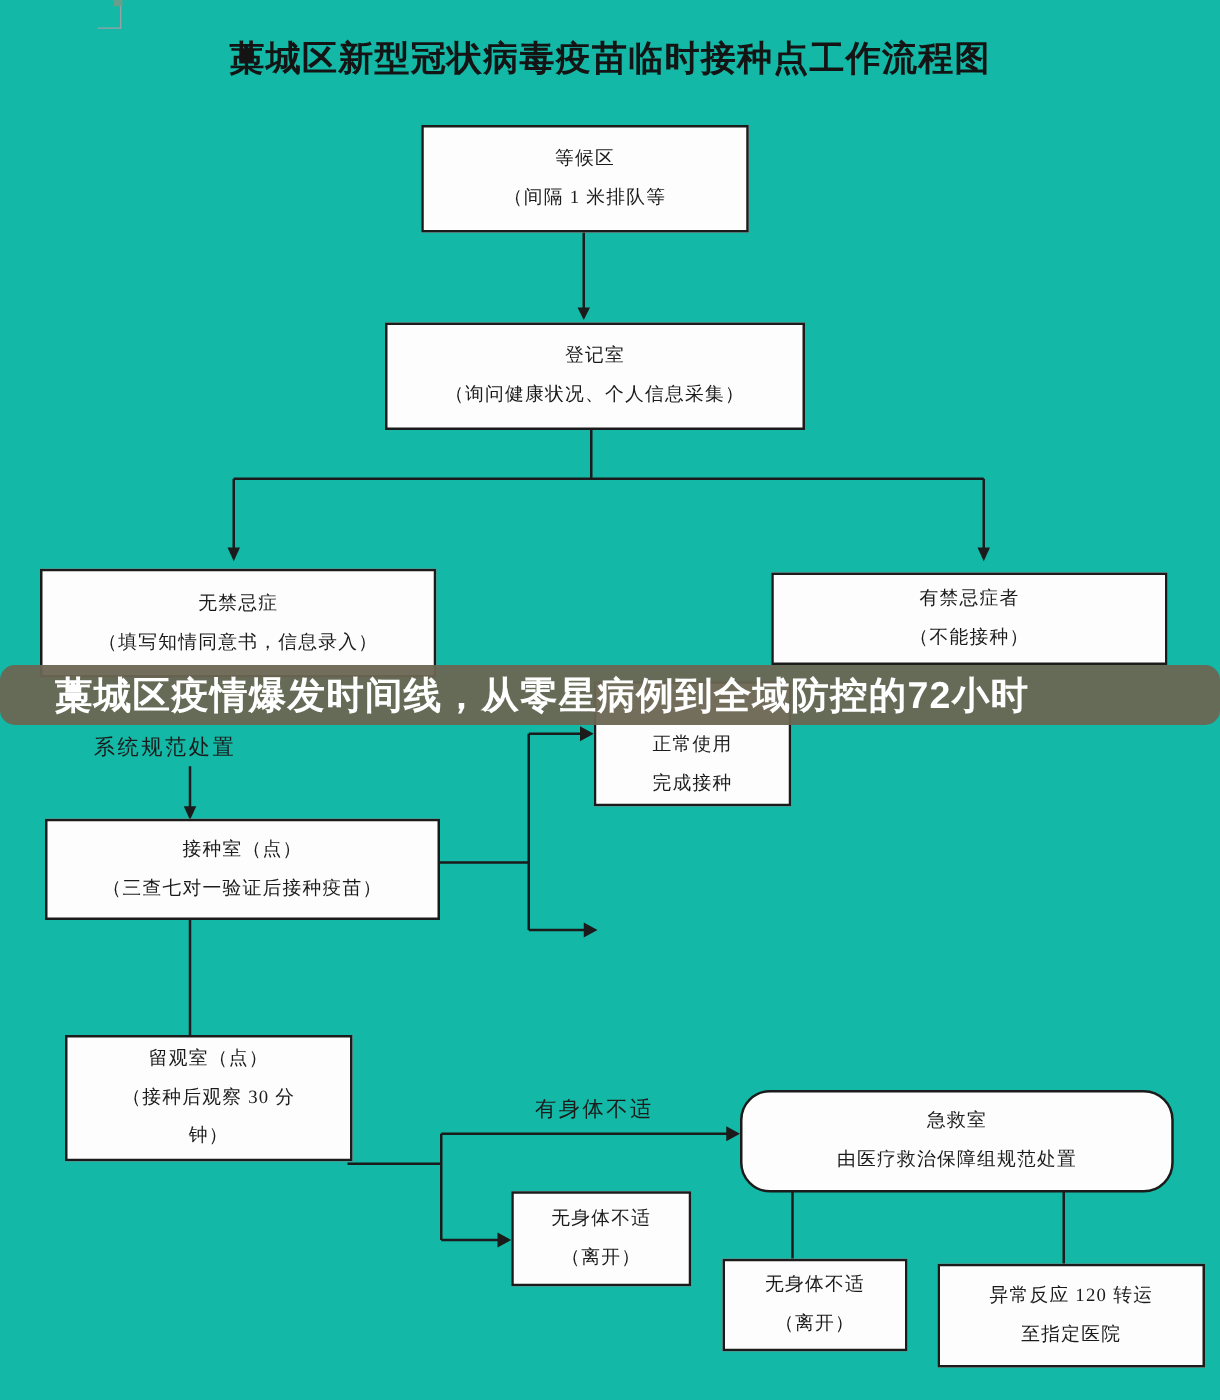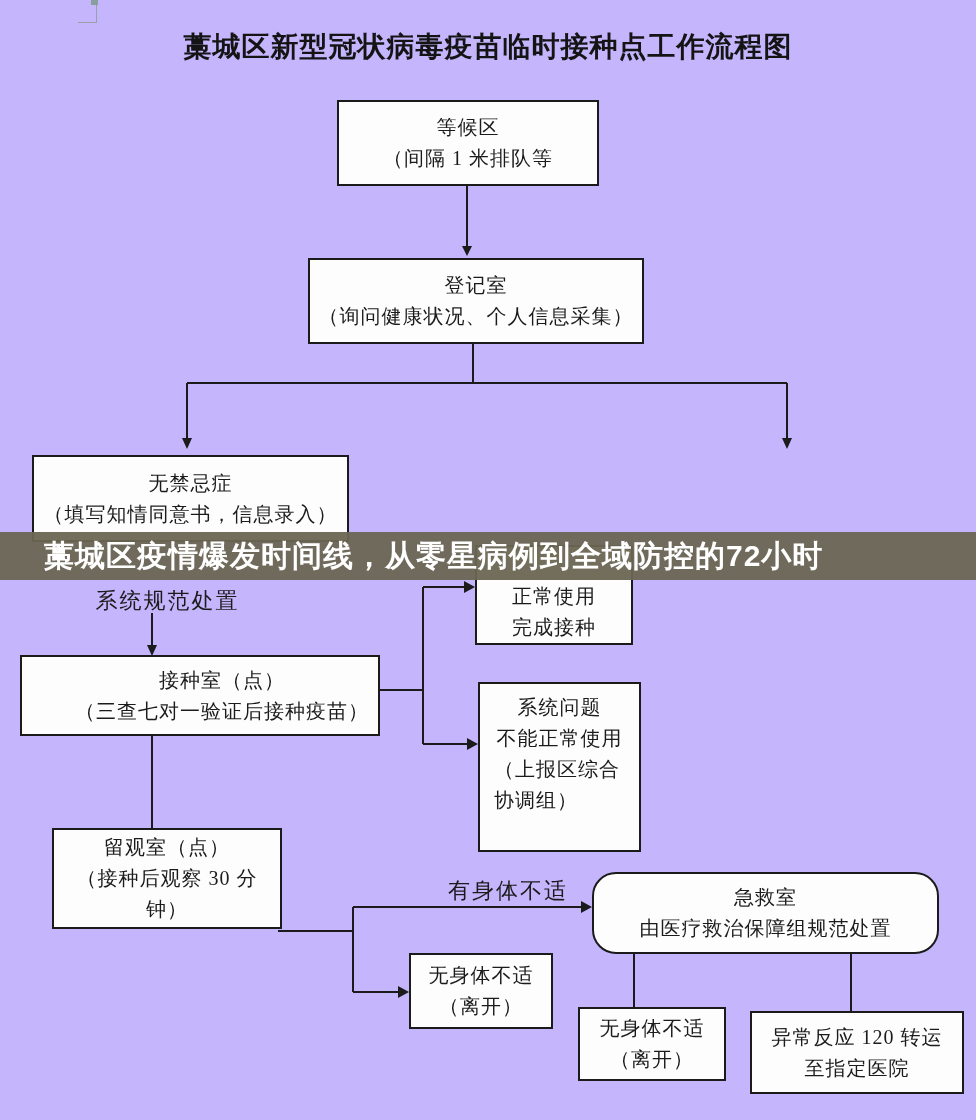--- a/index.html
+++ b/index.html
@@ -1,54 +1,54 @@
 <!DOCTYPE html>
 <html><head>
 <meta charset="utf-8">
 <style>
   html,body{margin:0;padding:0;background:#ffffff;}
   #stage{
-    position:relative;width:976px;height:1120px;background:#c4b5fd;overflow:hidden;
+    position:relative;width:976px;height:1120px;background:#14b8a6;overflow:hidden;
     font-family:"Liberation Serif","DejaVu Serif",serif;color:#1b1b1b;
   }
   .title{
     position:absolute;left:0;top:28px;width:976px;text-align:center;
     font-family:"Liberation Sans","DejaVu Sans",sans-serif;
     font-weight:bold;font-size:28px;letter-spacing:1px;color:#141414;
   }
   .node{
     position:absolute;border:2px solid #1b1b1b;background:#fdfdfd;
     display:flex;flex-direction:column;justify-content:center;align-items:center;
-    font-size:20px;letter-spacing:1px;line-height:31px;text-align:center;
+    font-size:15px;letter-spacing:1px;line-height:31px;text-align:center;
   }
   .node .ln{width:100%;}
   .freetext{
-    position:absolute;font-size:22px;letter-spacing:2px;text-align:center;color:#1b1b1b;
+    position:absolute;font-size:17px;letter-spacing:2px;text-align:left;color:#1b1b1b;
   }
   svg.wires{position:absolute;left:0;top:0;z-index:1;}
   .node,.freetext{z-index:2;}
   .banner{
     position:absolute;left:0;top:532px;width:976px;height:48px;
     background:rgba(106,102,82,0.95);z-index:5;
     display:flex;align-items:center;
     font-family:"Liberation Sans","DejaVu Sans",sans-serif;
     font-weight:bold;font-size:30px;letter-spacing:1px;color:#ffffff;
-    padding-left:44px;box-sizing:border-box;white-space:nowrap;
+    padding-left:44px;box-sizing:border-box;white-space:nowrap;border-radius:12px;
   }
   .corner-mark{position:absolute;z-index:3;}
   .corner-mark .h{position:absolute;left:78px;top:22px;width:19px;height:1px;background:#9aa0a6;}
   .corner-mark .v{position:absolute;left:96px;top:4px;width:1px;height:19px;background:#9aa0a6;}
   .corner-mark .dot{position:absolute;left:91px;top:0px;width:7px;height:5px;background:#7a9a84;opacity:.8;}
   
   #n-waiting{left:337px;top:100px;width:258px;height:82px;}
   #n-registration{left:308px;top:258px;width:332px;height:82px;}
   #n-nocontra{left:32px;top:455px;width:313px;height:83px;}
   #n-hascontra{left:617px;top:458px;width:313px;height:70px;}
   #n-sysnormal{left:475px;top:545px;width:158px;height:100px;justify-content:flex-end;padding-bottom:0;box-sizing:border-box;}
-  #n-vaccroom{left:20px;top:655px;width:312px;height:77px;padding-left:44px;}
+  #n-vaccroom{left:36px;top:655px;width:312px;height:77px;}
   #n-sysproblem{left:478px;top:682px;width:163px;height:170px;justify-content:flex-start;padding-top:8px;box-sizing:border-box;}
   #n-sysproblem .ln.alt{text-align:left;padding-left:14px;box-sizing:border-box;}
   #n-observation{left:52px;top:828px;width:226px;height:97px;}
   #n-nodiscomfort1{left:409px;top:953px;width:140px;height:72px;}
   #n-emergency{left:592px;top:872px;width:343px;height:78px;border-radius:24px;}
   #n-nodiscomfort2{left:578px;top:1007px;width:144px;height:70px;}
   #n-abnormal{left:750px;top:1011px;width:210px;height:79px;}
   #t-syscaption{left:75px;top:586px;width:185px;}
   #t-discomfort{left:428px;top:876px;width:160px;}
 </style>
@@ -97,39 +97,37 @@
   <div class="node" id="n-registration">
     <div class="ln">登记室</div>
     <div class="ln">（询问健康状况、个人信息采集）</div>
   </div>
 
   <div class="node" id="n-nocontra">
     <div class="ln">无禁忌症</div>
     <div class="ln">（填写知情同意书，信息录入）</div>
   </div>
 
+  <div class="node" id="n-hascontra">
+    <div class="ln">有禁忌症者</div>
+    <div class="ln">（不能接种）</div>
+  </div>
 
   <div class="freetext" id="t-syscaption">系统规范处置</div>
 
   <div class="node" id="n-sysnormal">
     <div class="ln">正常使用</div>
     <div class="ln">完成接种</div>
   </div>
 
   <div class="node" id="n-vaccroom">
     <div class="ln">接种室（点）</div>
     <div class="ln">（三查七对一验证后接种疫苗）</div>
   </div>
 
-  <div class="node" id="n-sysproblem">
-    <div class="ln">系统问题</div>
-    <div class="ln">不能正常使用</div>
-    <div class="ln alt">（上报区综合</div>
-    <div class="ln alt">协调组）</div>
-  </div>
 
   <div class="node" id="n-observation">
     <div class="ln">留观室（点）</div>
     <div class="ln">（接种后观察 30 分</div>
     <div class="ln">钟）</div>
   </div>
 
   <div class="freetext" id="t-discomfort">有身体不适</div>
 
   <div class="node" id="n-nodiscomfort1">

